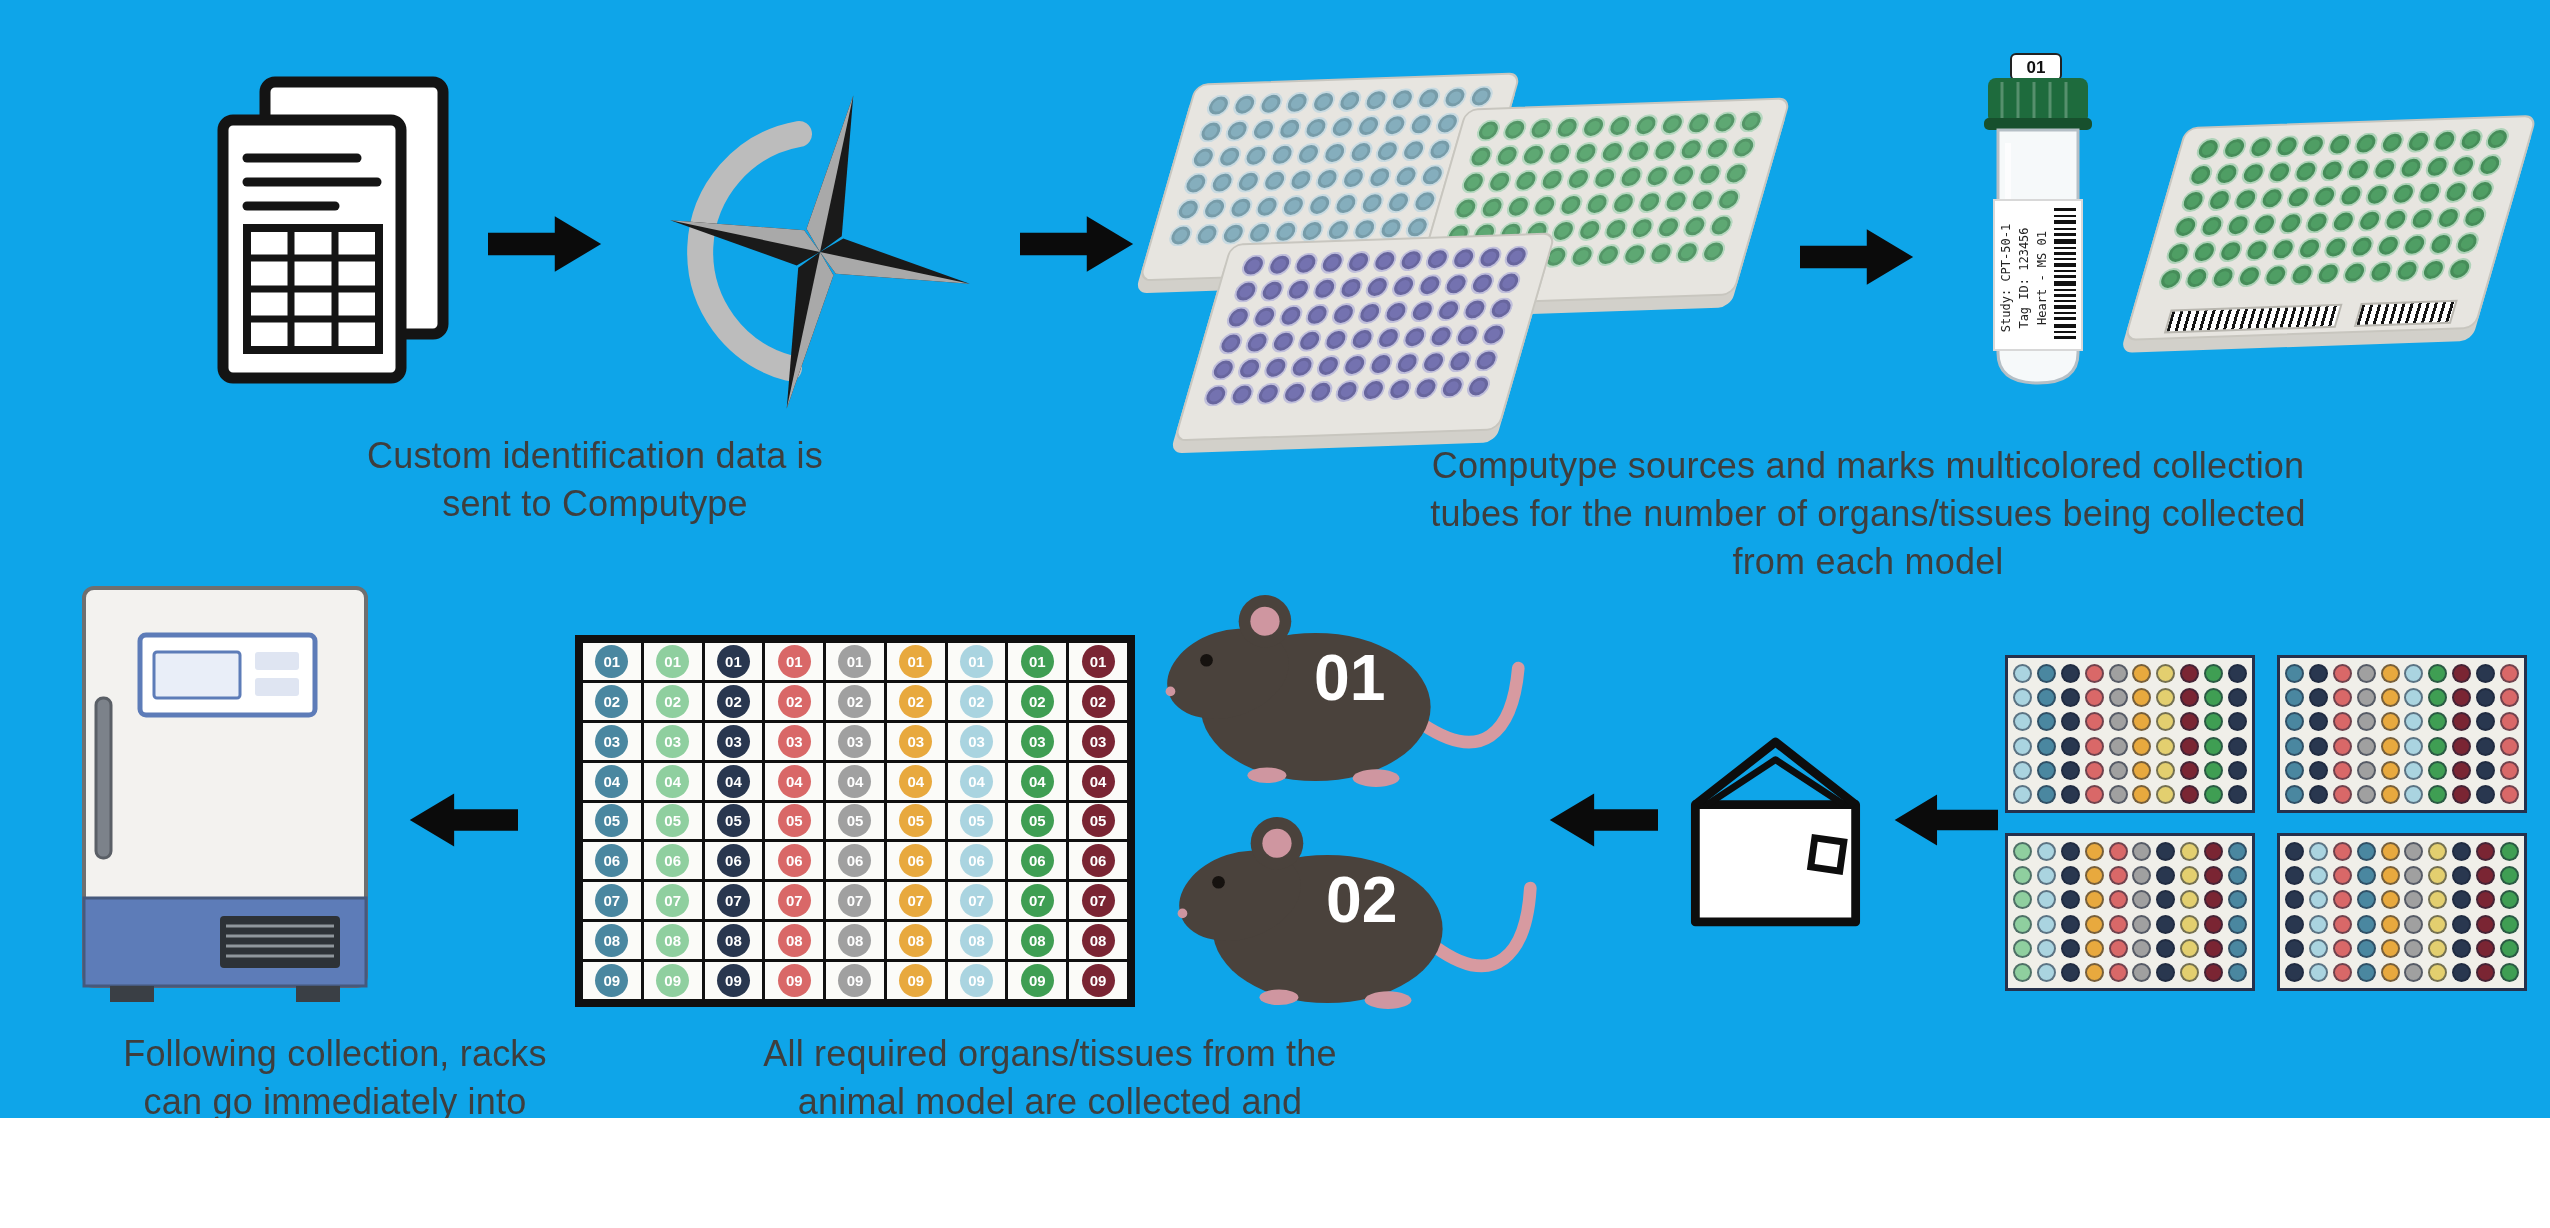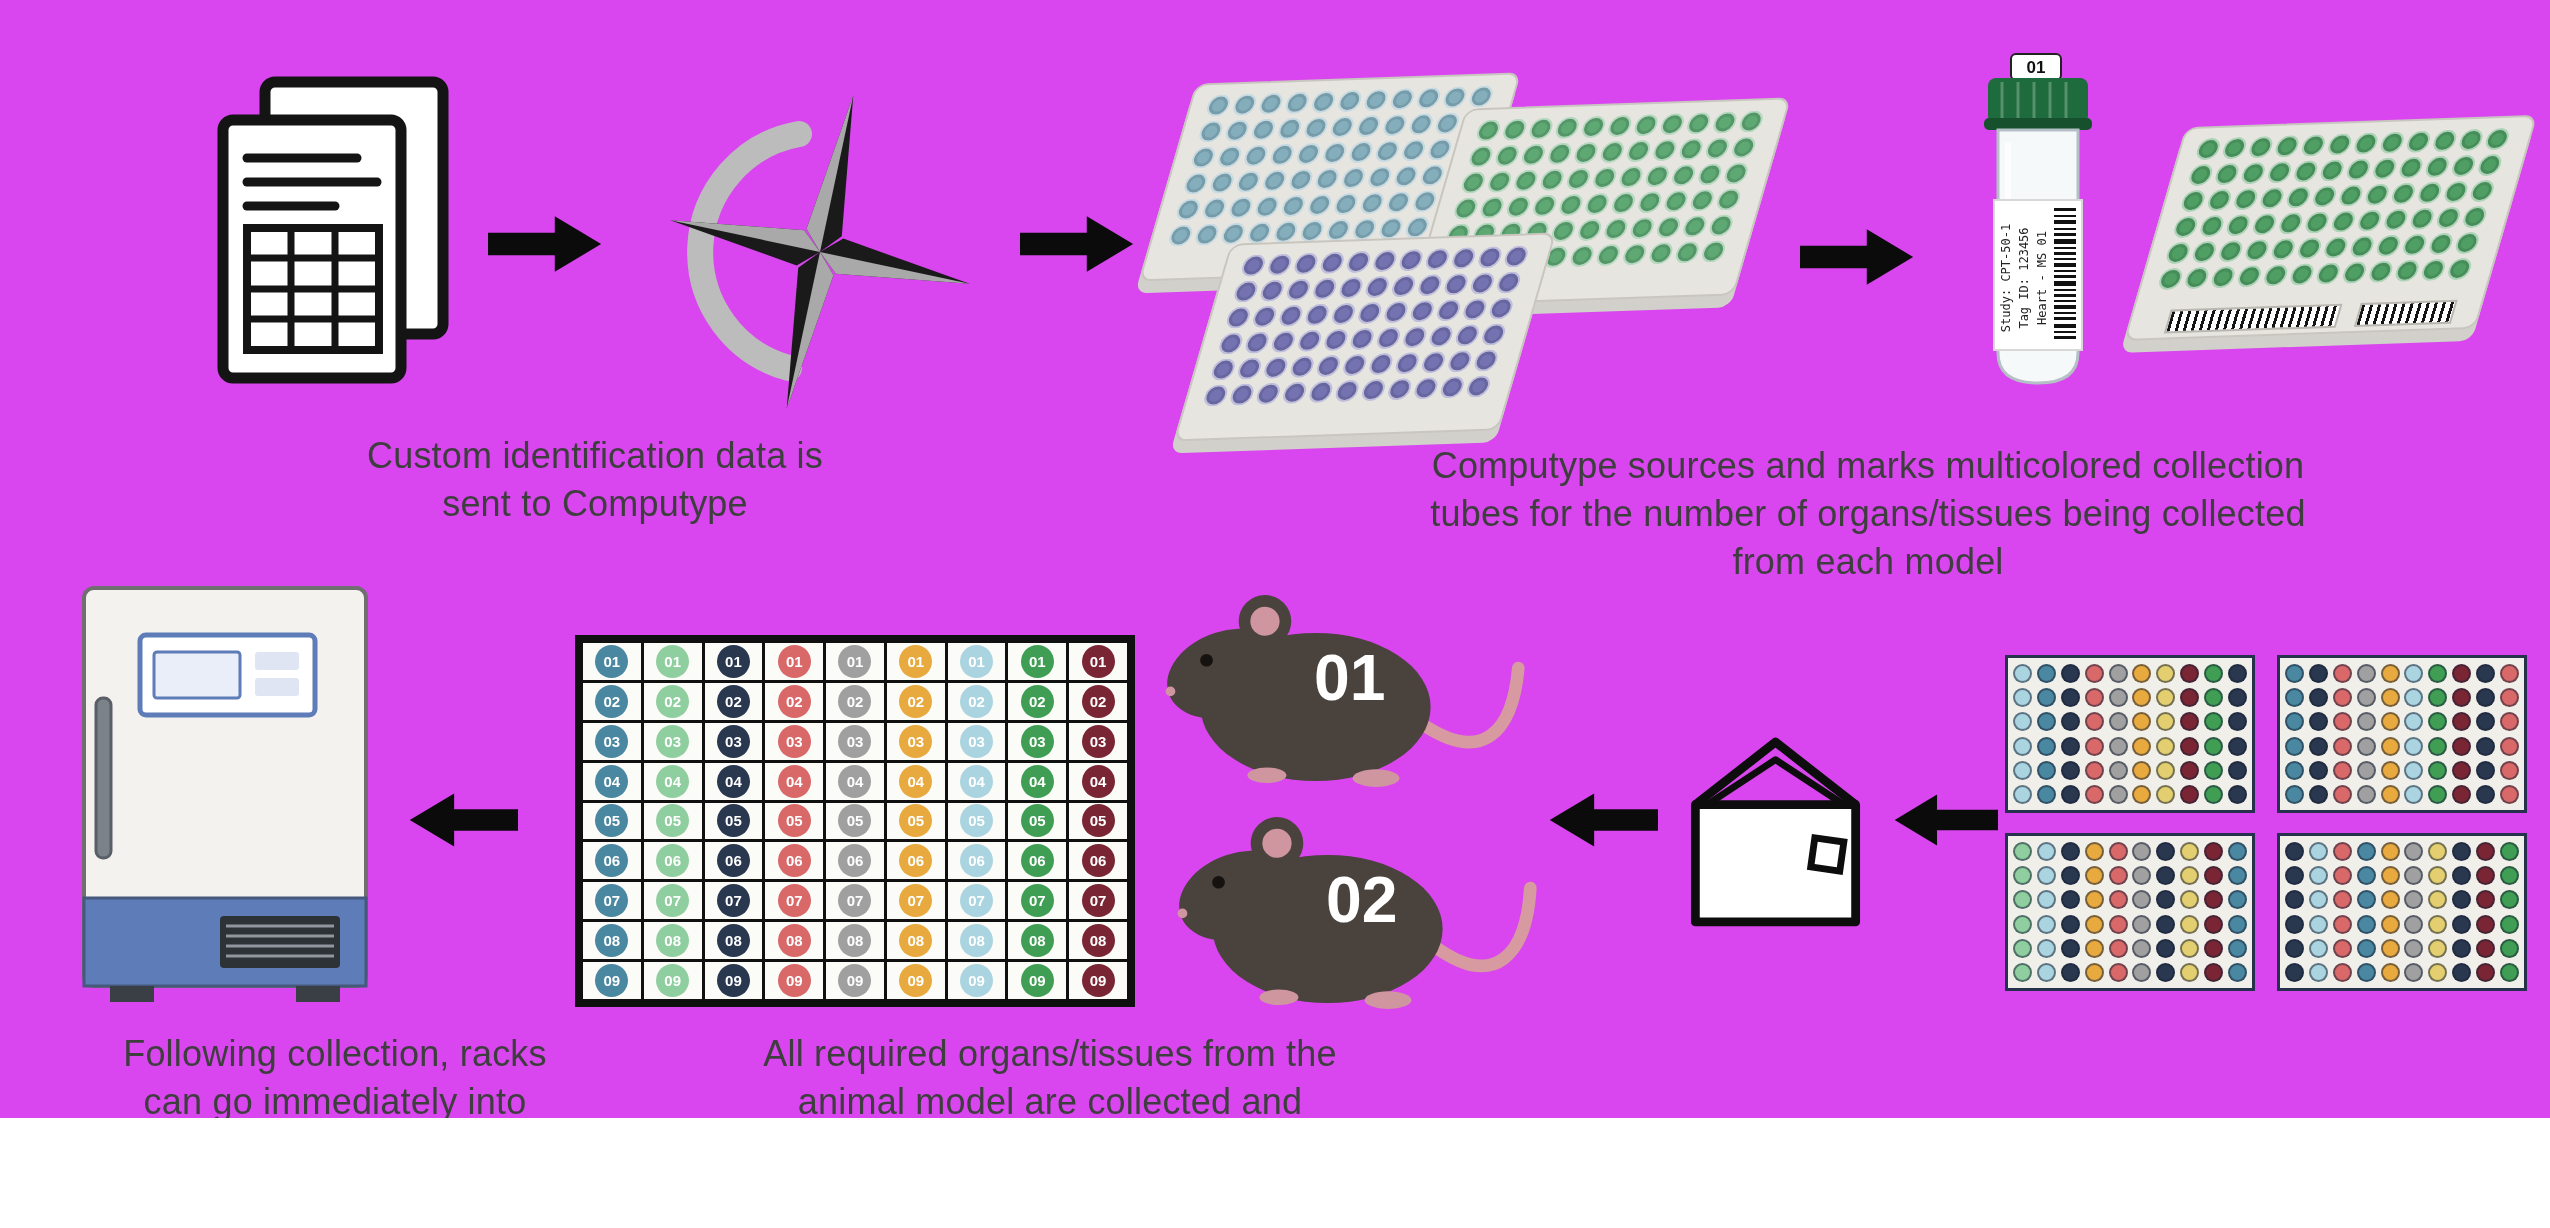--- a/index.html
+++ b/index.html
@@ -1,18 +1,18 @@
 <!DOCTYPE html>
 <html><head>
 <meta charset="utf-8">
 <style>
   *{box-sizing:border-box;margin:0;padding:0}
   html,body{background:#fff}
   body{font-family:"Liberation Sans",sans-serif}
-  .canvas{position:relative;width:2550px;height:1118px;background:#d946ef;overflow:hidden}
+  .canvas{position:relative;width:2550px;height:1118px;background:#0ea5e9;overflow:hidden}
   .abs{position:absolute}
   .caption{white-space:pre-line;text-align:center;color:#3e3e3e;font-size:36px;line-height:1.34;letter-spacing:.2px}
   svg{display:block}
 
   
   .dotgrid{display:grid;grid-template-columns:repeat(var(--cols,9),1fr)}
   .dotcell{display:flex;align-items:center;justify-content:center}
 
   
   .id-grid{background:#101010;border:4px solid #101010;gap:3px;padding:4px;width:560px;height:372px;grid-auto-rows:1fr}

